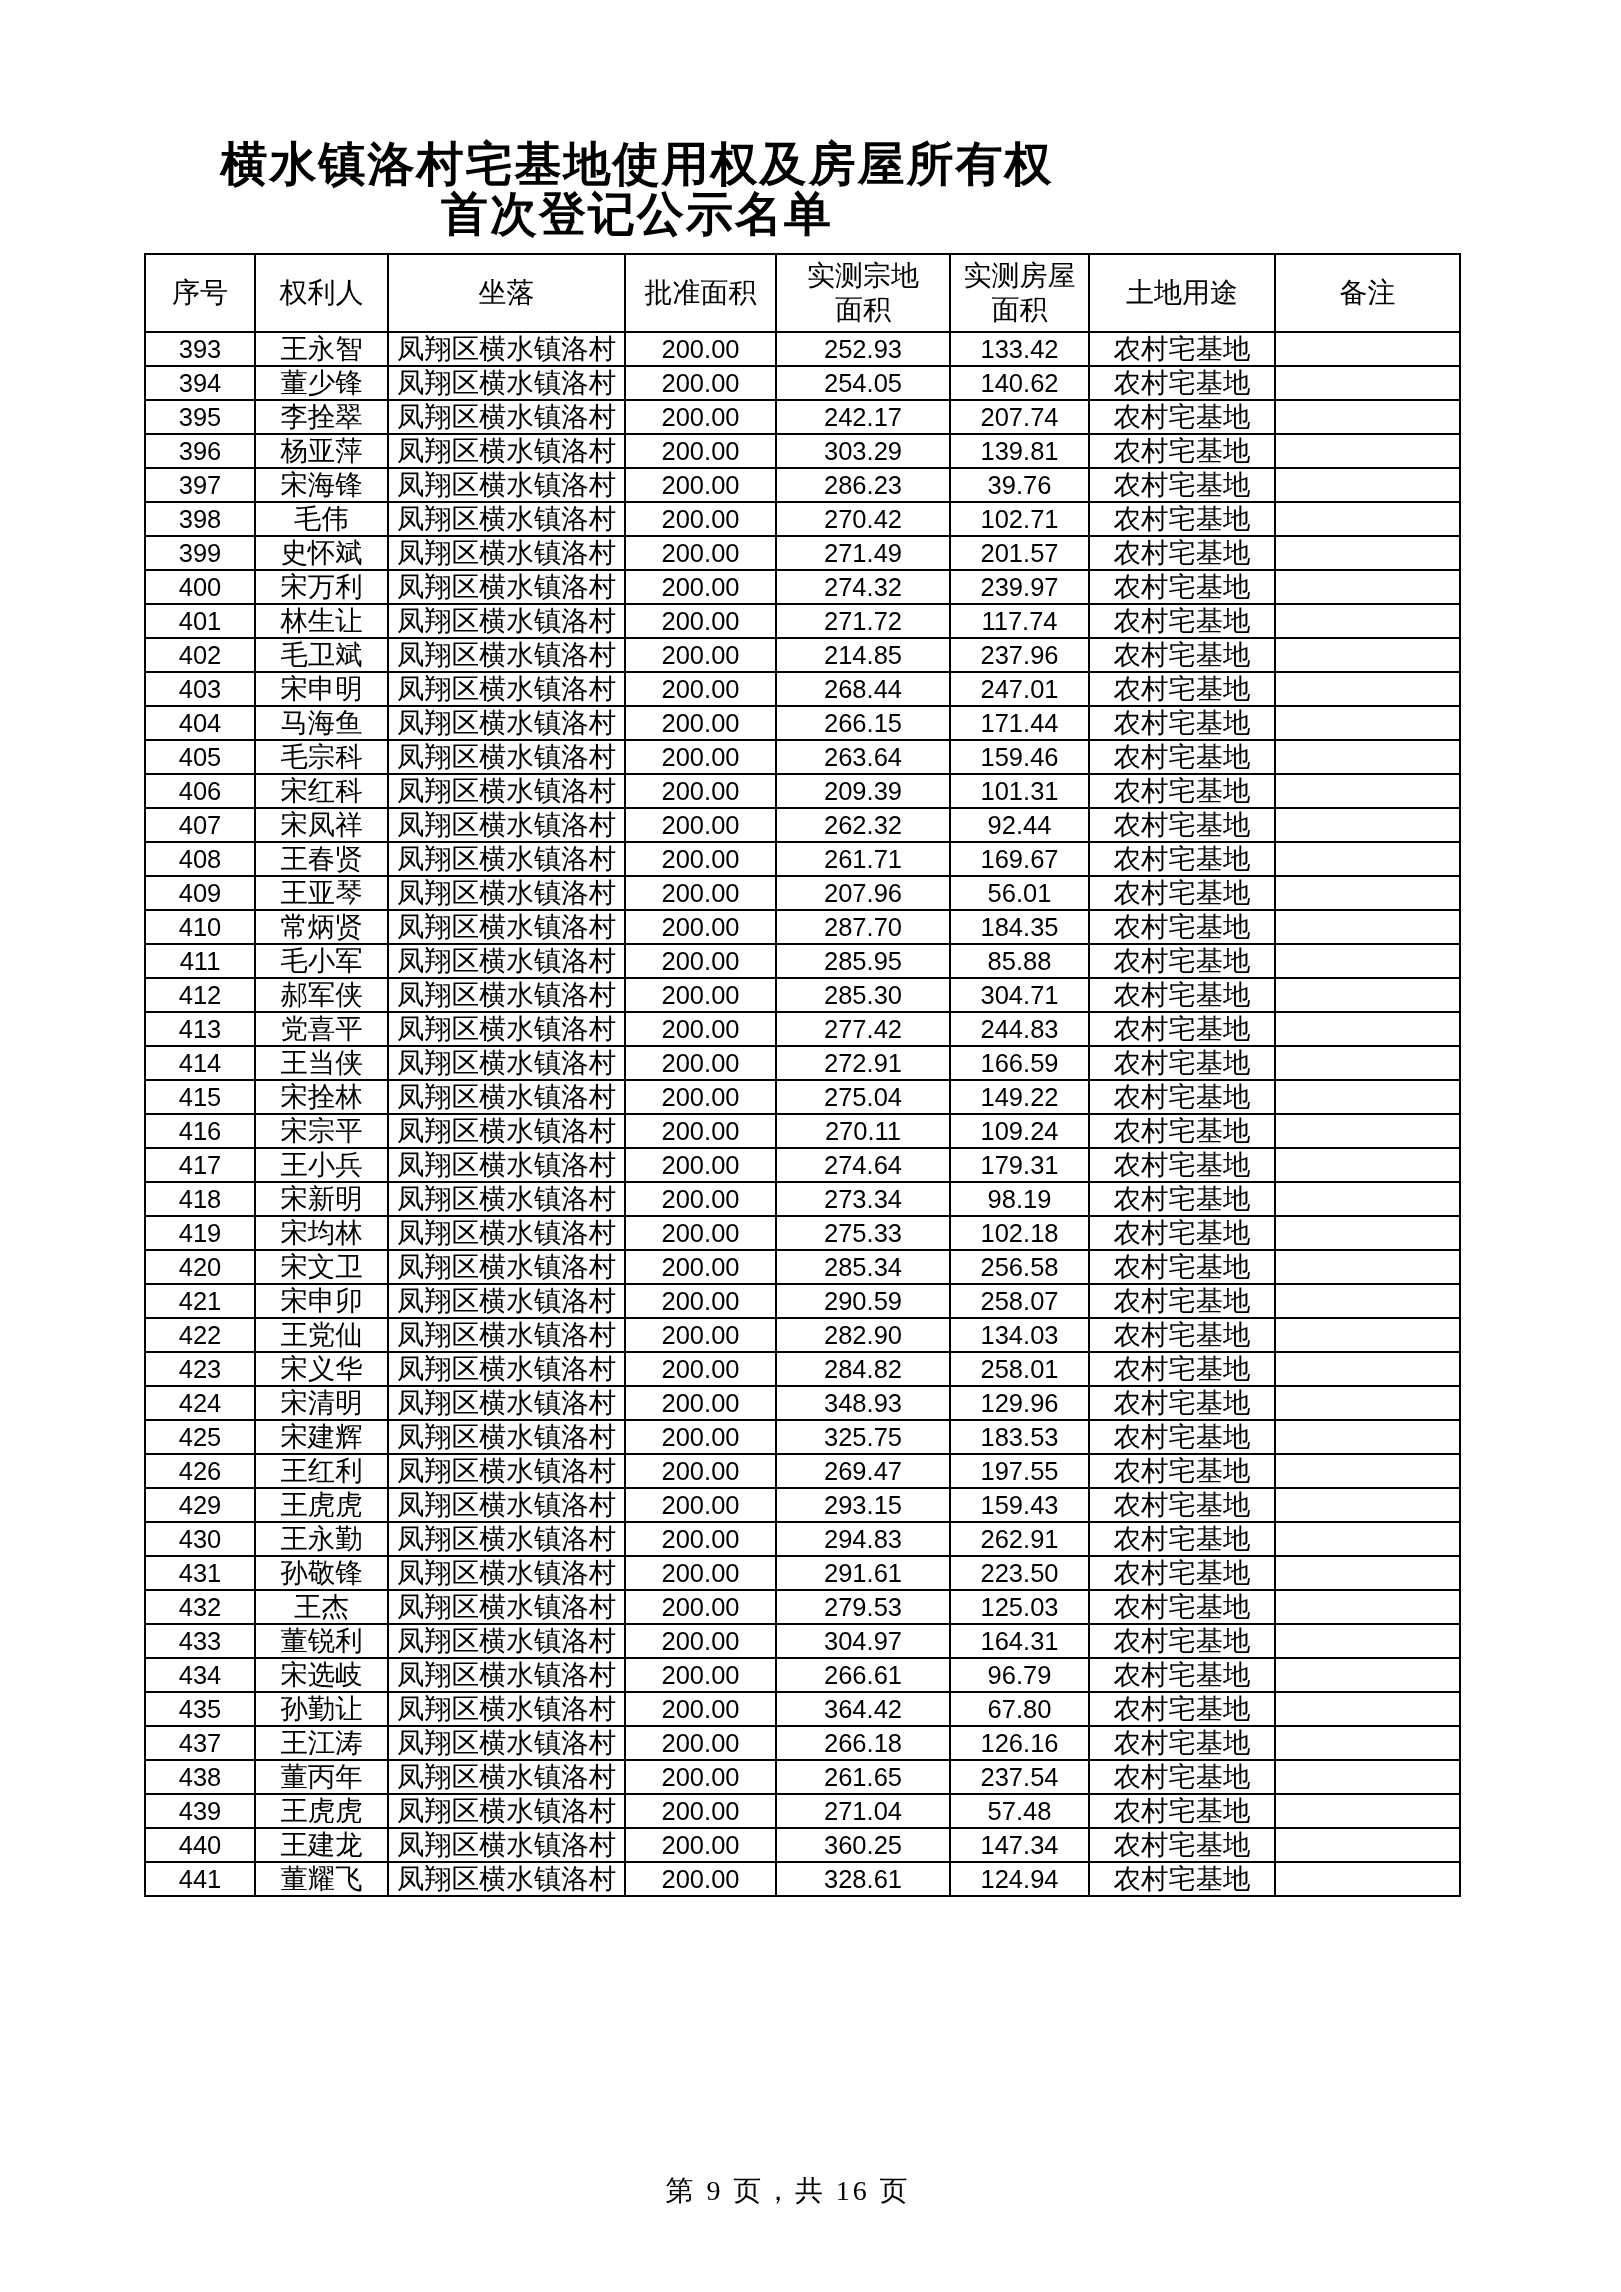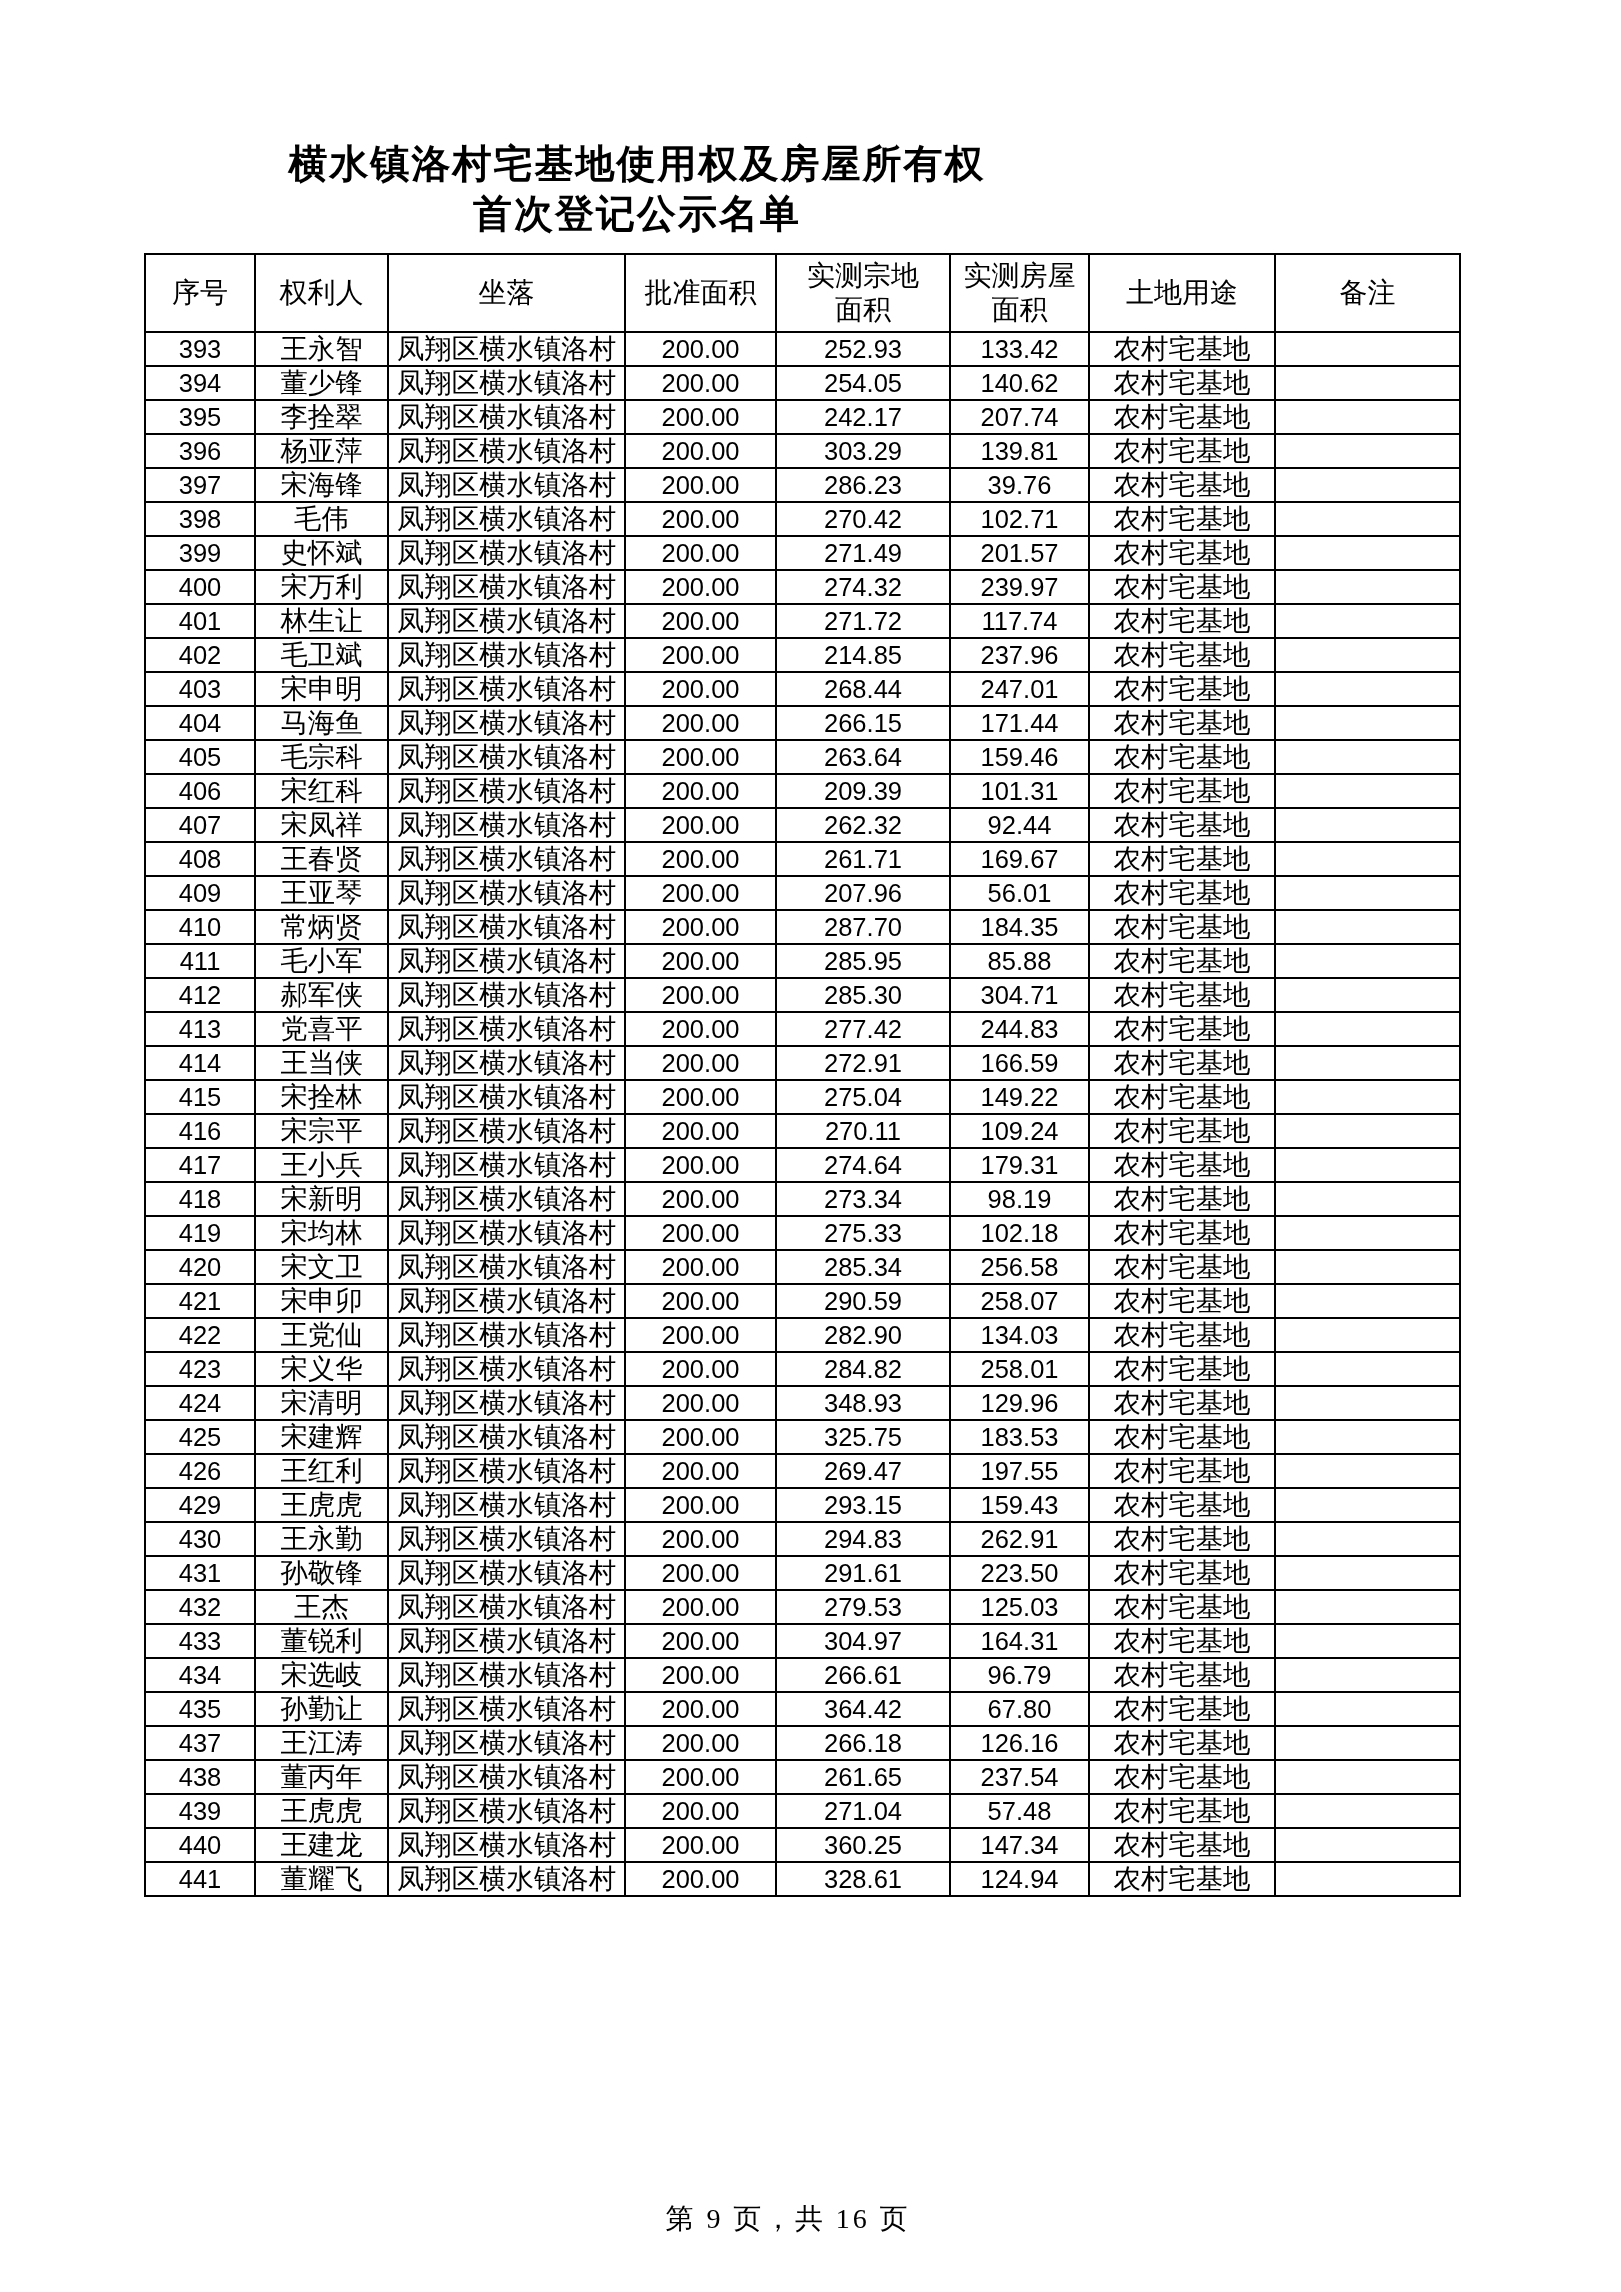--- a/index.html
+++ b/index.html
@@ -7,21 +7,21 @@
     width: 1621px; height: 2293px;
     background: #ffffff; color: #000;
     position: relative;
     font-family: "Liberation Serif", serif;
   }
   .title-block {
     position: absolute; top: 139px; left: 0; width: 1274px;
     text-align: center; font-weight: bold;
   }
   .title-line {
-    font-size: 39px; line-height: 50px; white-space: nowrap;
+    font-size: 47px; line-height: 50px; white-space: nowrap;
     letter-spacing: 2px;
   }
   table.registry {
     position: absolute; left: 144px; top: 253px; width: 1316px;
     border-collapse: collapse; table-layout: fixed;
     border: 2.9px solid #000;
   }
   th, td {
     border: 2px solid #000;
     text-align: center; vertical-align: middle;
@@ -30,21 +30,21 @@
   th {
     height: 76px; font-size: 28px; font-weight: normal;
     line-height: 34px; white-space: pre-line;
     font-family: "Liberation Serif", serif;
   }
   td { height: 32px; font-size: 27.4px; line-height: 29px; }
   td.num { font-family: "Liberation Sans", sans-serif; font-size: 25.5px; }
   td.cjk { font-family: "Liberation Serif", serif; }
   .page-footer {
     position: absolute; left: 130px; top: 2172px; width: 1316px;
-    text-align: center; font-size: 28px; letter-spacing: 2.9px; margin-top: 28px;
+    text-align: center; font-size: 28px; letter-spacing: 2.9px;
   }
 </style>
 </head>
 <body>
 
 <div class="title-block">
   <div class="title-line">横水镇洛村宅基地使用权及房屋所有权</div>
   <div class="title-line">首次登记公示名单</div>
 </div>
 

